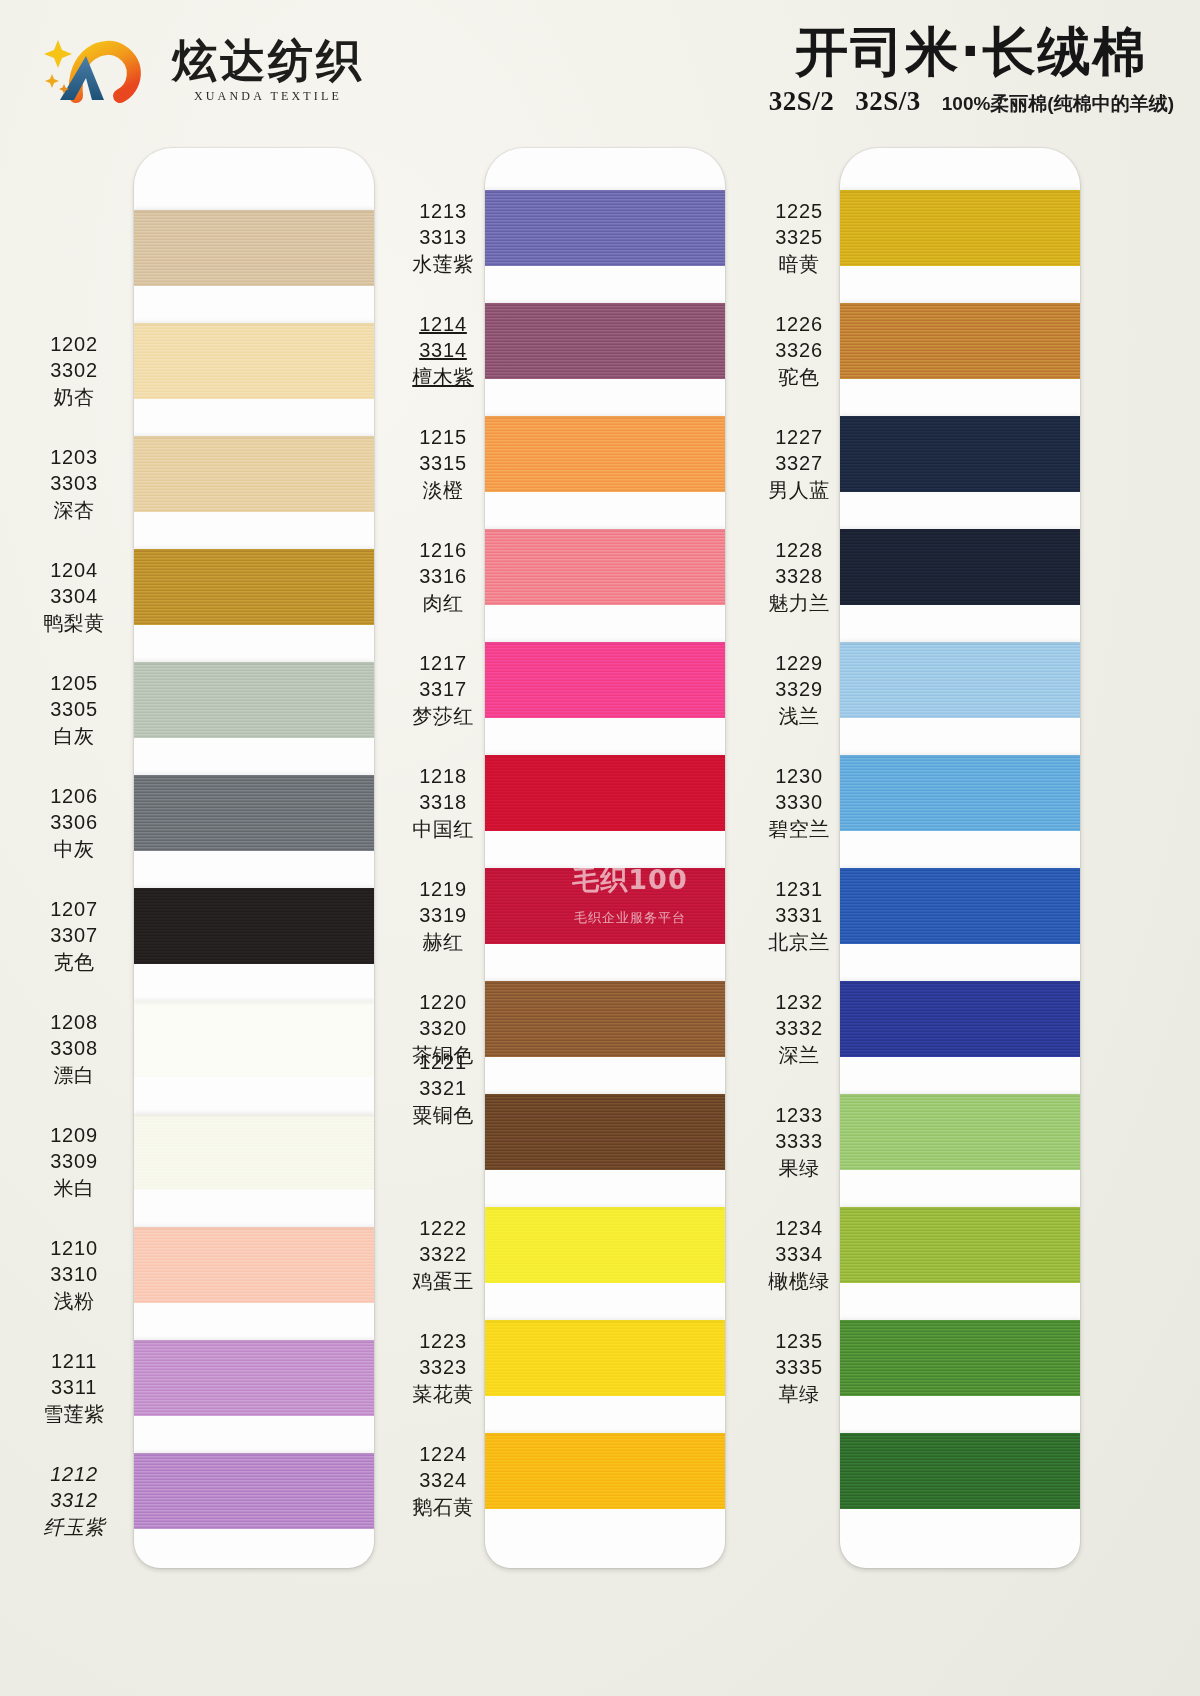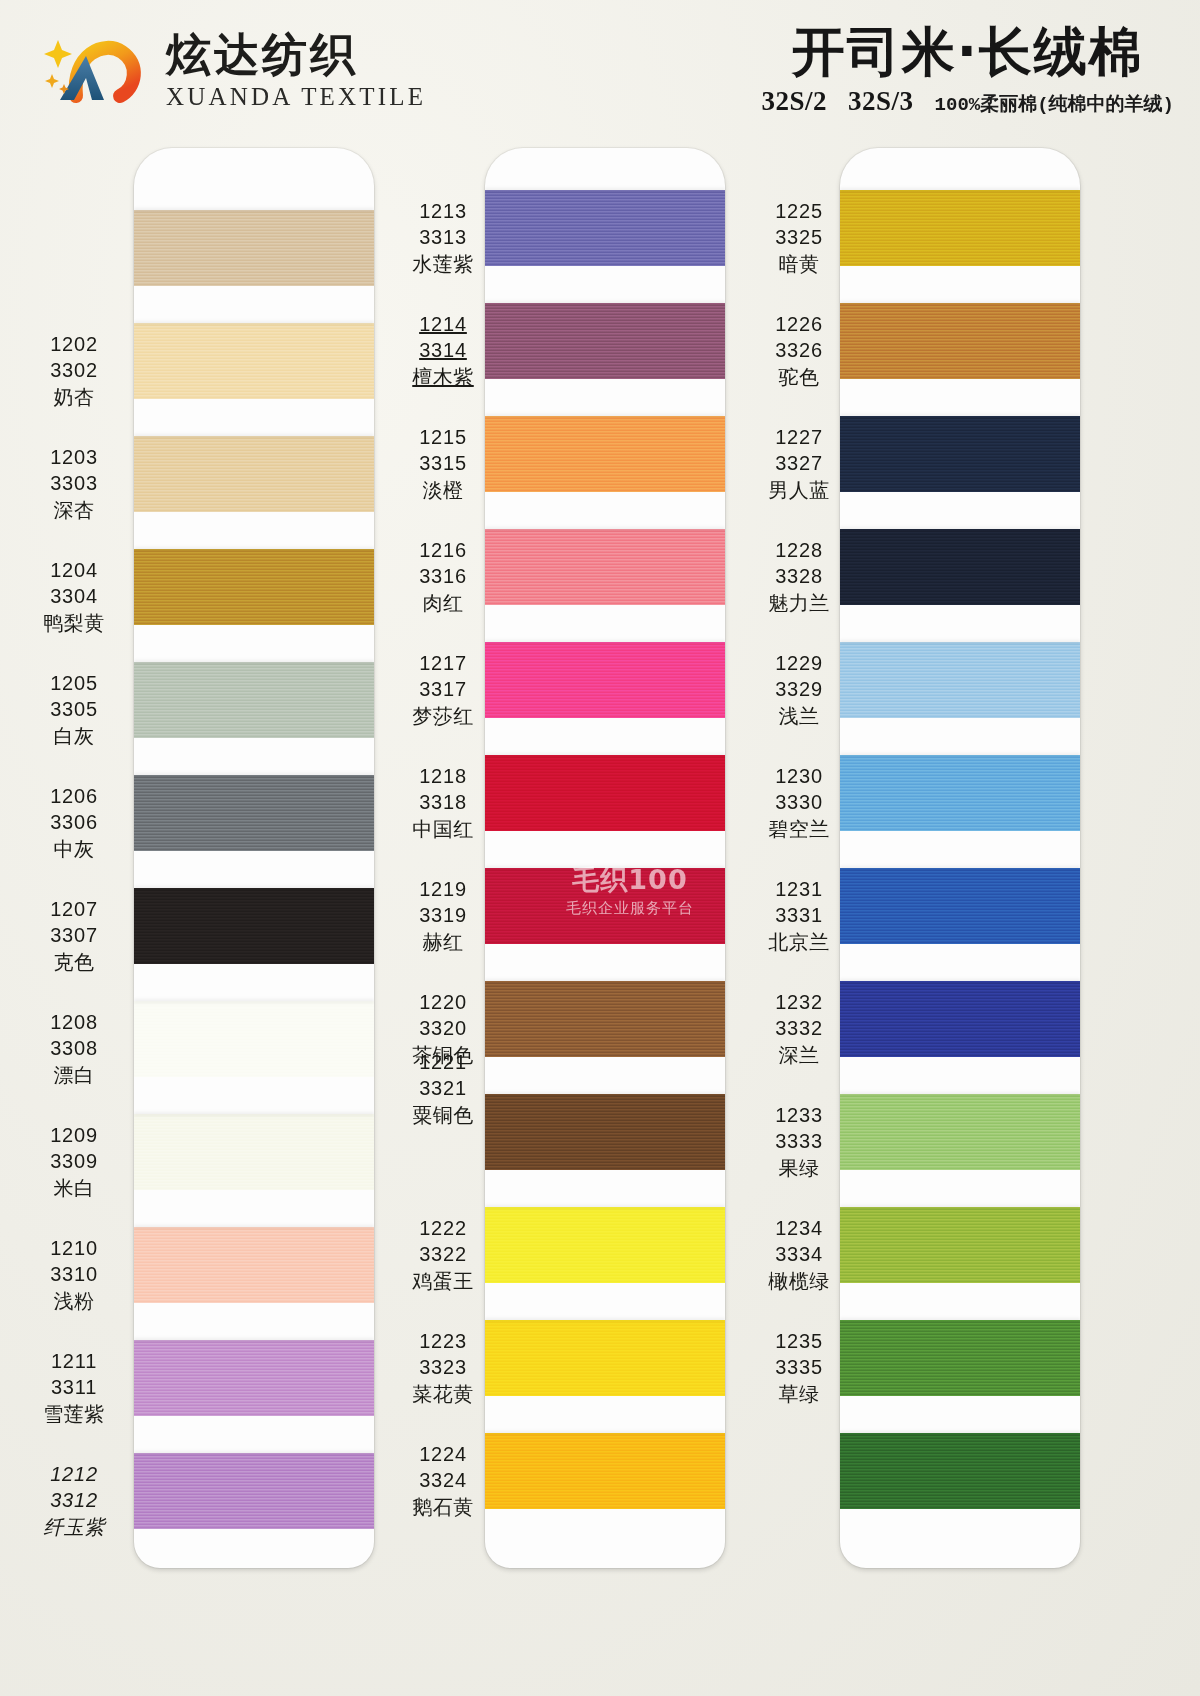--- a/index.html
+++ b/index.html
@@ -15,55 +15,55 @@
     background:
       radial-gradient(ellipse at 30% 20%, #f7f6f0 0%, #efeee7 55%, #e9e8e0 100%);
   }
   
   .header {
     position: absolute; left: 0; top: 0;
     width: 1200px; height: 140px;
   }
   .brand {
     position: absolute; left: 42px; top: 30px;
-    display: flex; align-items: center; gap: 8px; justify-content: center;
+    display: flex; align-items: center; gap: 14px; justify-content: center;
   }
   .logo-mark {
     position: relative; width: 116px; height: 80px; flex: none;
   }
   .logo-mark svg { display:block; }
   .brand-text { display: flex; flex-direction: column; line-height: 1; }
   .brand-cn {
     font-family: "DejaVu Sans", "Liberation Sans", sans-serif;
     font-size: 45px; font-weight: 700; color: #1d1d1b;
     letter-spacing: 3px;
   }
   .brand-en {
     font-family: "Liberation Serif", "DejaVu Serif", serif;
-    font-size: 25px; color: #2a2a28; letter-spacing: 3.2px;
+    font-size: 12px; color: #2a2a28; letter-spacing: 3.2px;
     margin-top: 7px; text-align: center;
   }
   .title-block {
     position: absolute; right: 26px; top: 22px; text-align: center;
   }
   .title-main {
     font-family: "DejaVu Sans", "Liberation Sans", sans-serif;
     font-size: 53px; font-weight: 700; color: #161616;
     letter-spacing: 2px; line-height: 1.12;
   }
   .title-sub {
     margin-top: 5px; display: flex; align-items: baseline;
     justify-content: center; gap: 21px;
   }
   .spec {
     font-family: "Liberation Serif", "DejaVu Serif", serif;
     font-size: 27px; font-weight: 700; color: #161616; letter-spacing: .5px;
   }
   .spec-note {
-    font-family: Liberation Mono, monospace;
+    font-family: Liberation Sans, sans-serif;
     font-size: 19px; font-weight: 600; color: #1b1b1b; letter-spacing: 0;
   }
   
   .columns {
     position: absolute; left: 0; top: 140px; width: 1200px; height: 1556px;
   }
   .column { position: absolute; top: 0; width: 380px; height: 1556px; }
   .col-0 { left: 14px; }
   .col-1 { left: 378px; }
   .col-2 { left: 733px; }
@@ -122,21 +122,21 @@
   .col-1 .swatch, .col-2 .swatch { width: 240px; }
 
   .watermark {
     position: absolute; left: 530px; top: 862px;
     width: 200px; text-align: center;
     color: rgba(255,255,255,.62);
     font-family: "DejaVu Sans", "Liberation Sans", sans-serif;
     pointer-events: none; user-select: none;
   }
   .watermark .wm-main { font-size: 27px; font-weight: 700; letter-spacing: 1px; }
-  .watermark .wm-sub { font-size: 15px; letter-spacing: 1px; margin-top: 1px; }
+  .watermark .wm-sub { font-size: 13px; letter-spacing: 1px; margin-top: 11px; }
 </style>
 </head>
 <body>
 
 <div id="page">
 
   <div class="header">
 
     <div class="brand">
       <div class="logo-mark">

